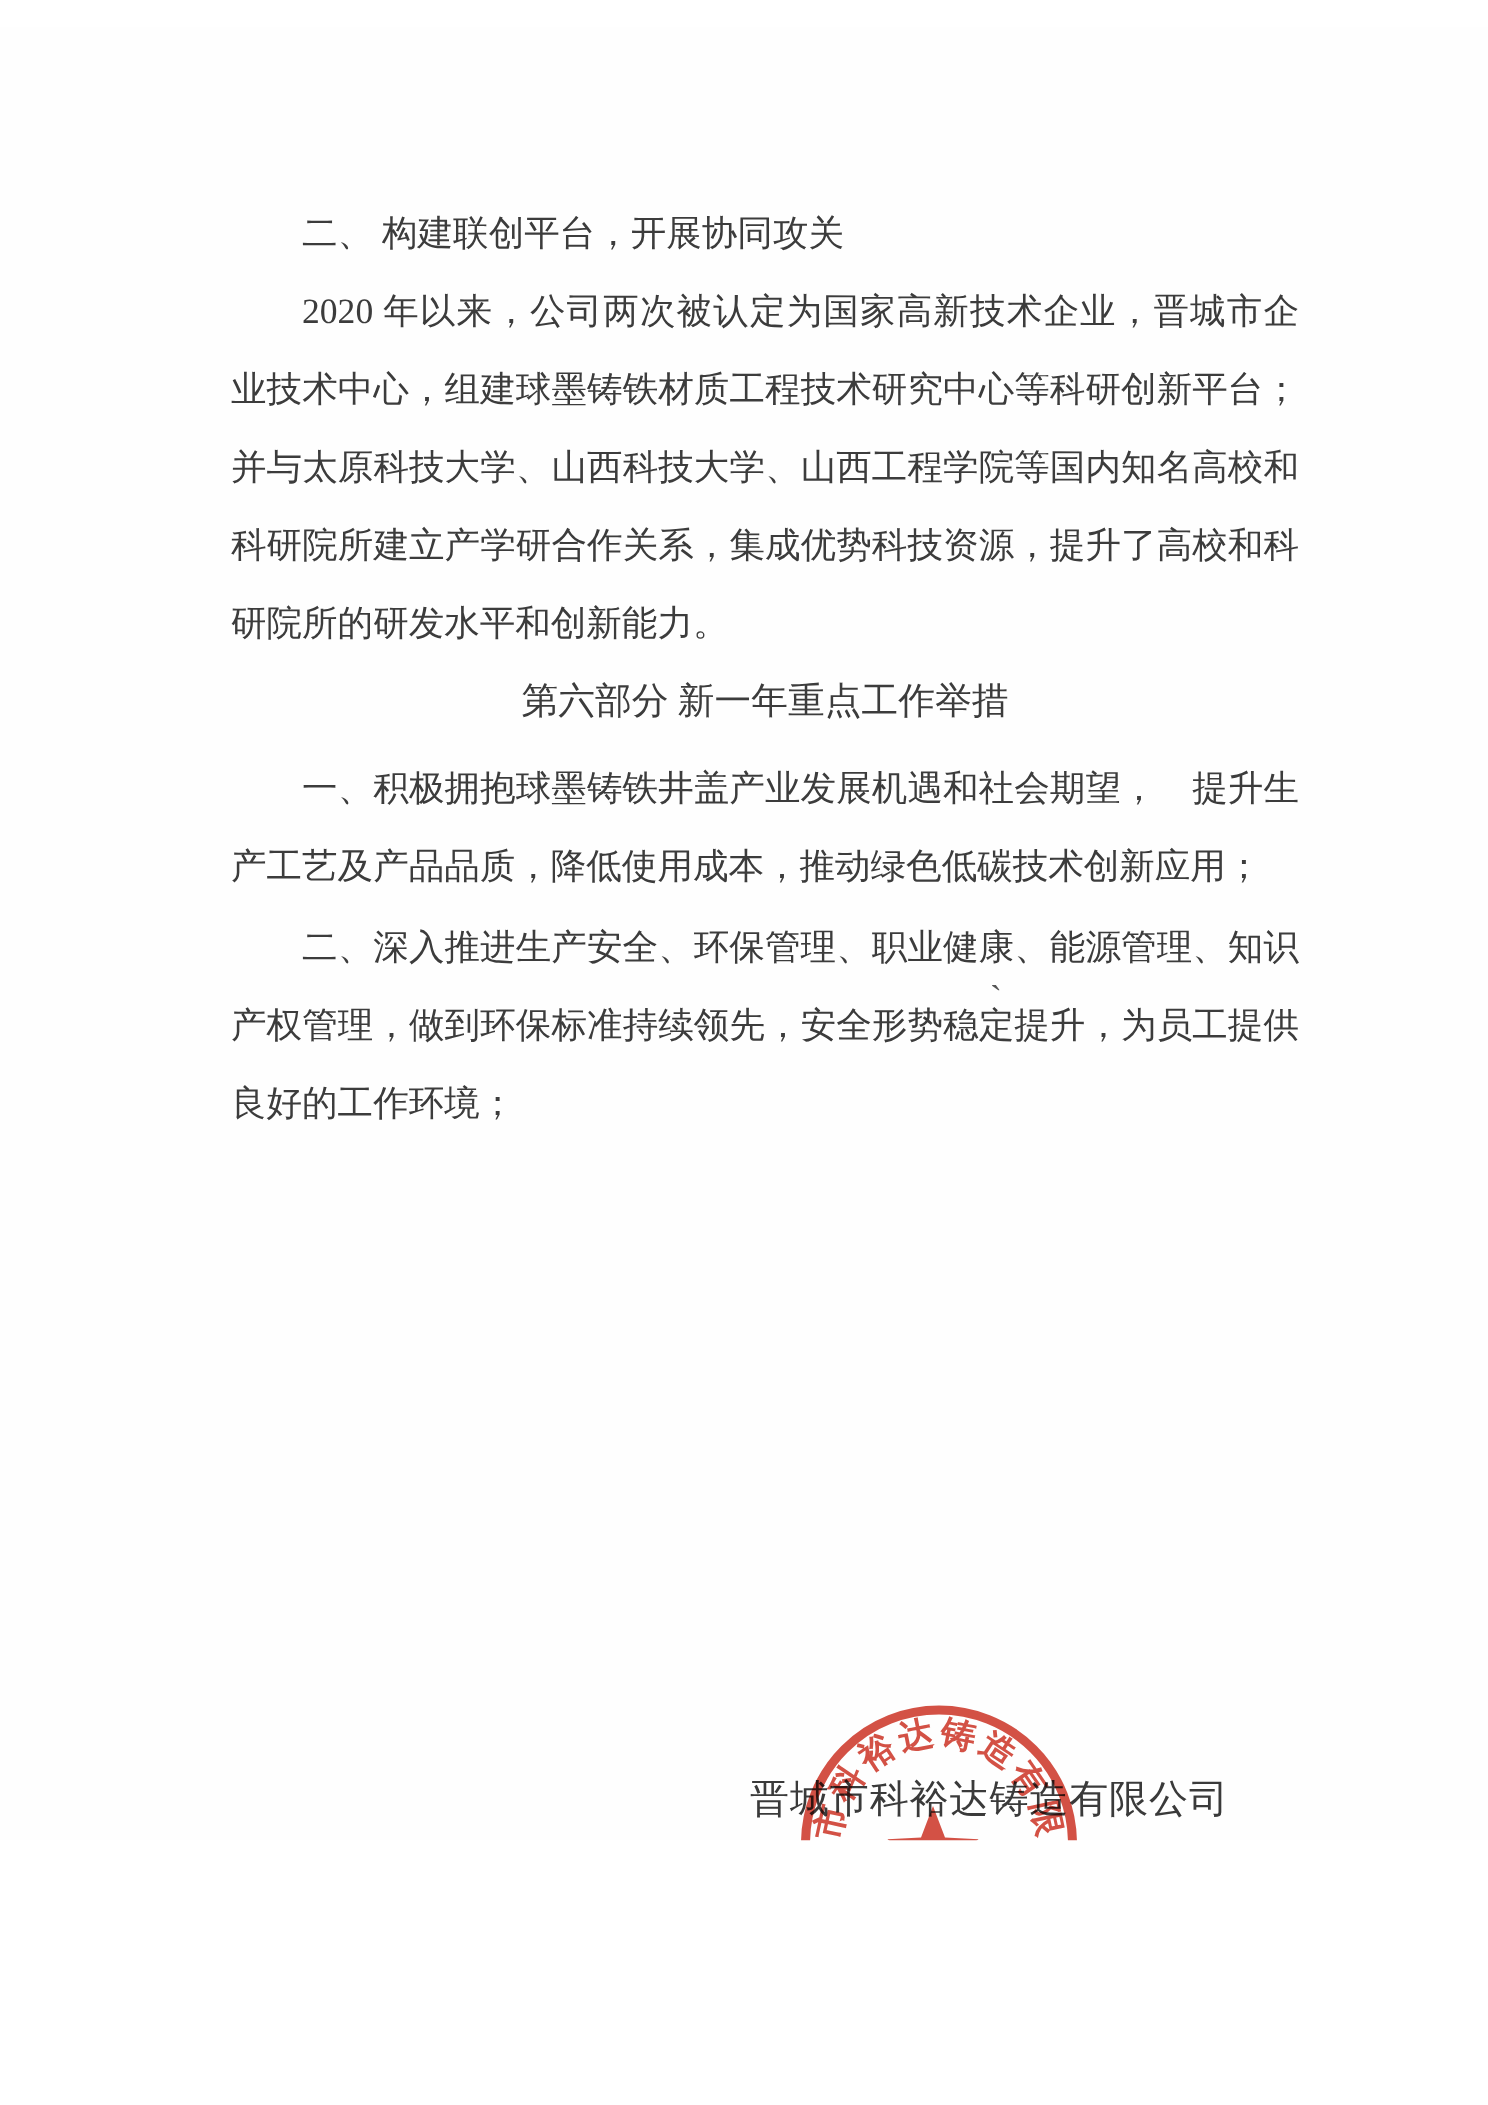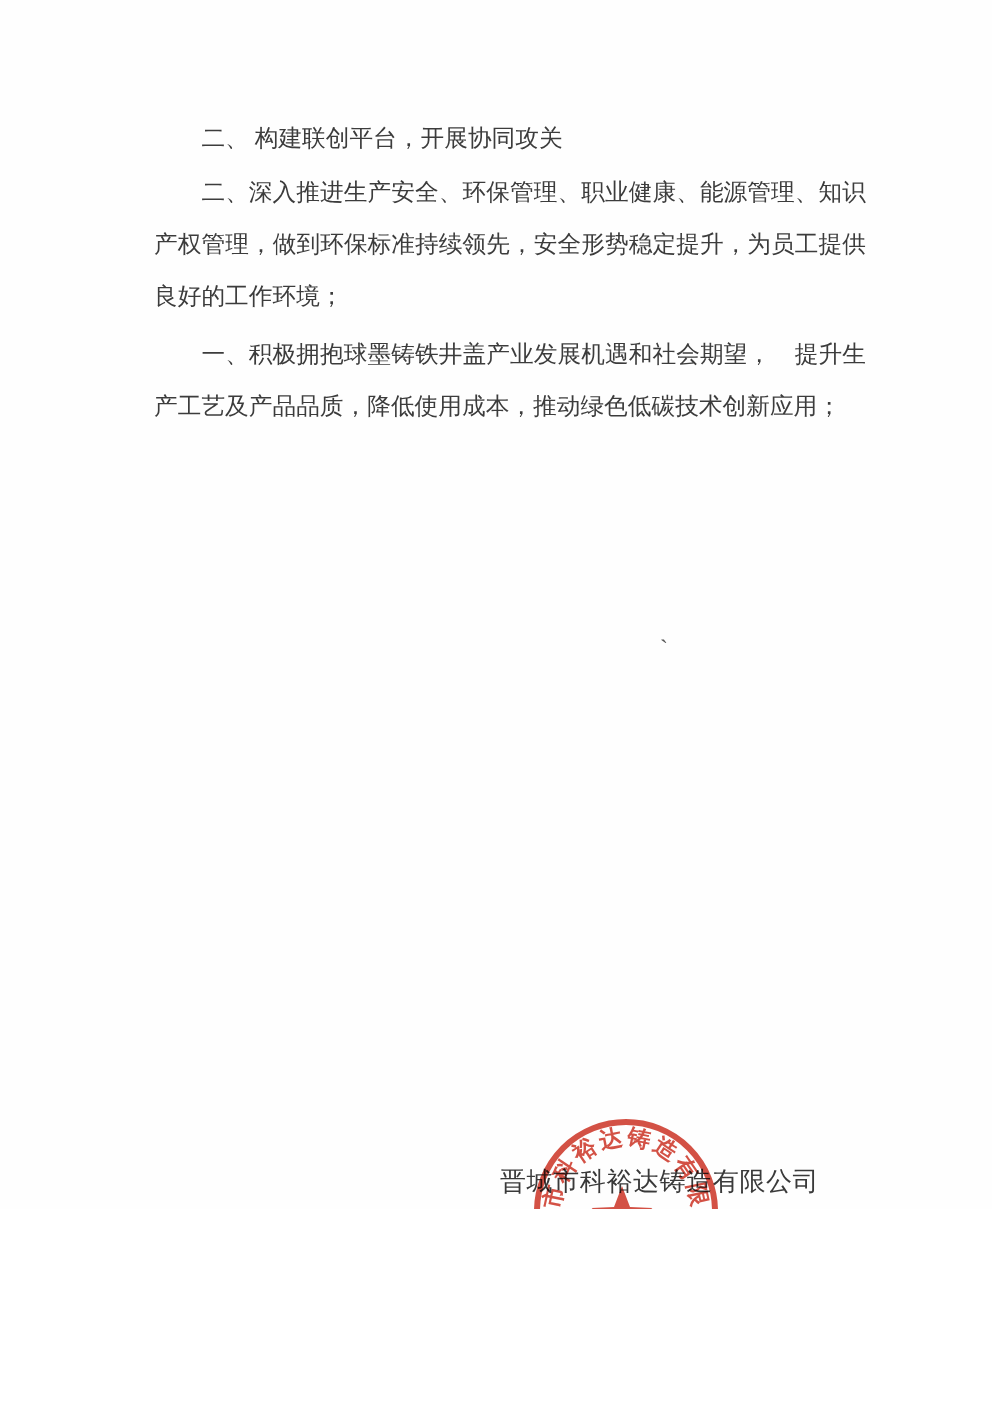--- a/index.html
+++ b/index.html
@@ -7,20 +7,21 @@
     padding: 0;
     background: #ffffff;
   }
   .page {
     position: relative;
     width: 992px;
     height: 1209px;
     background: #fefefe;
     overflow: hidden;
     font-family: "Liberation Serif", "DejaVu Serif", serif;
+    margin-top: 18px;
   }
   .body-text {
     position: absolute;
     left: 154px;
     top: 112px;
     width: 712px;
     font-size: 23.7px;
     line-height: 52px;
     color: #3c3c3c;
     text-align: justify;
@@ -85,22 +86,24 @@
     font-weight: bold;
   }
 </style>
 </head>
 <body>
 
 <div class="page">
 
   <div class="body-text">
     <p class="para">二、 构建联创平台，开展协同攻关</p>
+    <p class="para">2020 年以来，公司两次被认定为国家高新技术企业，晋城市企业技术中心，组建球墨铸铁材质工程技术研究中心等科研创新平台；并与太原科技大学、山西科技大学、山西工程学院等国内知名高校和科研院所建立产学研合作关系，集成优势科技资源，提升了高校和科研院所的研发水平和创新能力。</p>
+    <p class="para heading">第六部分  新一年重点工作举措</p>
+    <p class="para m1">一、积极拥抱球墨铸铁井盖产业发展机遇和社会期望，　提升生产工艺及产品品质，降低使用成本，推动绿色低碳技术创新应用；</p>
     <p class="para m2">二、深入推进生产安全、环保管理、职业健康、能源管理、知识产权管理，做到环保标准持续领先，安全形势稳定提升，为员工提供良好的工作环境；</p>
-    <p class="para m1">一、积极拥抱球墨铸铁井盖产业发展机遇和社会期望，　提升生产工艺及产品品质，降低使用成本，推动绿色低碳技术创新应用；</p>
   </div>
 
   <div class="stray">`</div>
 
   <div class="sig-company">晋城市科裕达铸造有限公司</div>
   <div class="sig-date">2024 年 1 月 3 日</div>
 
   <svg class="seal" viewBox="-110 -110 220 220" width="220" height="220" xmlns="http://www.w3.org/2000/svg">
     <defs>
       <path id="arcTitle" d="M -50.6,42.4 A 66,66 0 1 1 50.6,42.4"></path>

